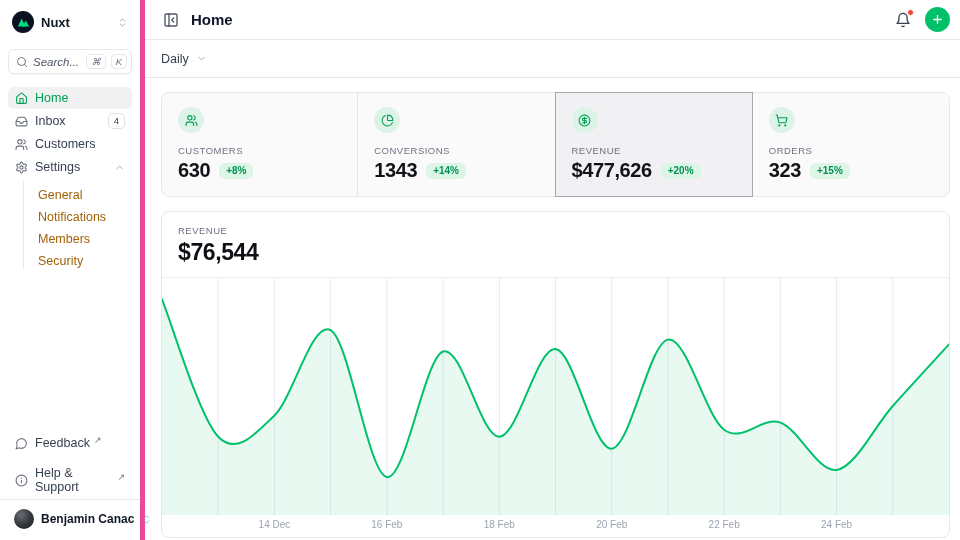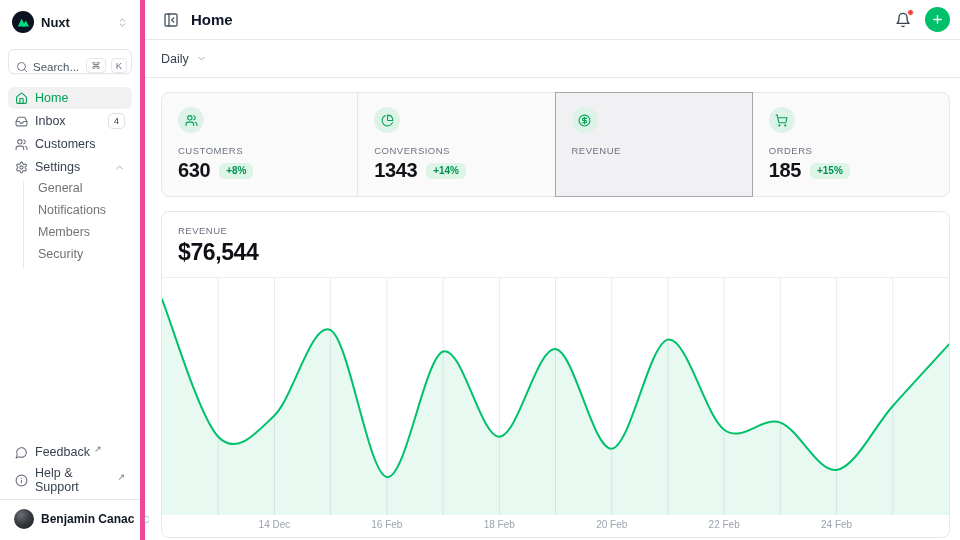--- a/index.html
+++ b/index.html
@@ -18,22 +18,22 @@
   }
   .team-row { display:flex; align-items:center; gap:7px; padding:3px 4px; border-radius:6px; }
   .logo-circle {
     width:22px; height:22px; border-radius:50%; background:#0c1221;
     display:flex; align-items:center; justify-content:center; flex:none;
   }
   .team-name { flex:1; font-size:13px; font-weight:600; color:#111827; }
   .muted-ic { color:#9ca3af; display:flex; align-items:center; }
   .search-box {
     margin-top:13px; height:25px; border:1px solid #e5e7eb; border-radius:6px;
-    display:flex; align-items:flex-end; gap:5px; padding:0 4px 0 7px;
-    box-shadow:0 1px 1px rgba(0,0,0,.03); background:#fff; cursor:text;
+    display:flex; align-items:center; gap:5px; padding:0 4px 0 7px;
+    box-shadow:0 1px 1px rgba(0,0,0,.03); background:#fff; cursor:text;font-style:italic;
   }
   .search-placeholder { flex:1; font-size:11.5px; color:#4b5563; }
   .kbd {
     font-size:9.5px; color:#6b7280; border:1px solid #e5e7eb; border-radius:4px;
     padding:1px 4px; line-height:1.2; background:#fff; min-width:14px; text-align:center;
   }
   .nav { margin-top:13px; display:flex; flex-direction:column; gap:1px; }
   .nav-item {
     height:22px; display:flex; align-items:center; gap:7px; padding:0 7px;
     border-radius:6px; color:#374151; font-size:12.5px; cursor:pointer;
@@ -44,25 +44,25 @@
   .nav-label { flex:1; }
   .count-badge {
     font-size:9.5px; color:#374151; border:1px solid #e0e0e3; border-radius:5px;
     padding:1px 5px; line-height:1.2; font-weight:500;
   }
   .sub-nav {
     margin:2px 0 2px 15px; border-left:1px solid #e5e7eb;
     display:flex; flex-direction:column; gap:1px;
   }
   .sub-item {
-    height:21px; display:flex; align-items:flex-start; padding:0 8px 0 14px;
-    font-size:12.5px; color:#737373; border-radius:0 6px 6px 0; cursor:pointer;
+    height:21px; display:flex; align-items:flex-end; padding:0 8px 0 14px;
+    font-size:12.5px; color:#a16207; border-radius:0 6px 6px 0; cursor:pointer;
   }
   .sidebar-spacer { flex:1; }
-  .side-footer { display:flex; flex-direction:column; gap:6px; }
+  .side-footer { display:flex; flex-direction:column; gap:15px; }
   .ext-arrow { font-size:9px; color:#6b7280; margin:-6px 0 0 -3px; }
   .side-divider { border-top:1px solid #e5e7eb; margin:8px -8px 6px; }
   .user-row { display:flex; align-items:center; gap:7px; padding:3px 6px; border-radius:6px; cursor:pointer; }
   .avatar {
     width:20px; height:20px; border-radius:50%; flex:none;
     background:radial-gradient(circle at 35% 30%, #6b6f76 0%, #3a3d42 45%, #17181b 100%);
   }
   .user-name { flex:1; font-size:12px; font-weight:600; color:#111827; white-space:nowrap;text-align:center; }
 
   
@@ -343,32 +343,36 @@
         </div>
         <div class="stat-card selected">
           <span class="stat-icon">
             <svg width="13" height="13" viewBox="0 0 24 24" fill="none" stroke="currentColor" stroke-width="2" stroke-linecap="round" stroke-linejoin="round">
                 <circle cx="12" cy="12" r="10"></circle>
                 <path d="M16 8h-6a2 2 0 1 0 0 4h4a2 2 0 1 1 0 4H8"></path>
                 <path d="M12 18V6"></path>
               </svg>
           </span>
           <div class="stat-label">REVENUE</div>
+          <div class="stat-value-row">
+            <span class="stat-value">$477,626</span>
+            <span class="delta-badge">+20%</span>
+          </div>
         </div>
         <div class="stat-card">
           <span class="stat-icon">
             <svg width="13" height="13" viewBox="0 0 24 24" fill="none" stroke="currentColor" stroke-width="2" stroke-linecap="round" stroke-linejoin="round">
                 <circle cx="8" cy="21" r="1"></circle>
                 <circle cx="19" cy="21" r="1"></circle>
                 <path d="M2.05 2.05h2l2.66 12.42a2 2 0 0 0 2 1.58h9.78a2 2 0 0 0 1.95-1.57l1.65-7.43H5.12"></path>
               </svg>
           </span>
           <div class="stat-label">ORDERS</div>
           <div class="stat-value-row">
-            <span class="stat-value">185</span>
+            <span class="stat-value">323</span>
             <span class="delta-badge">+15%</span>
           </div>
         </div>
       </div>
 
       <div class="chart-card">
         <div class="chart-header">
           <div class="chart-title">REVENUE</div>
           <div class="chart-value">$76,544</div>
         </div>

